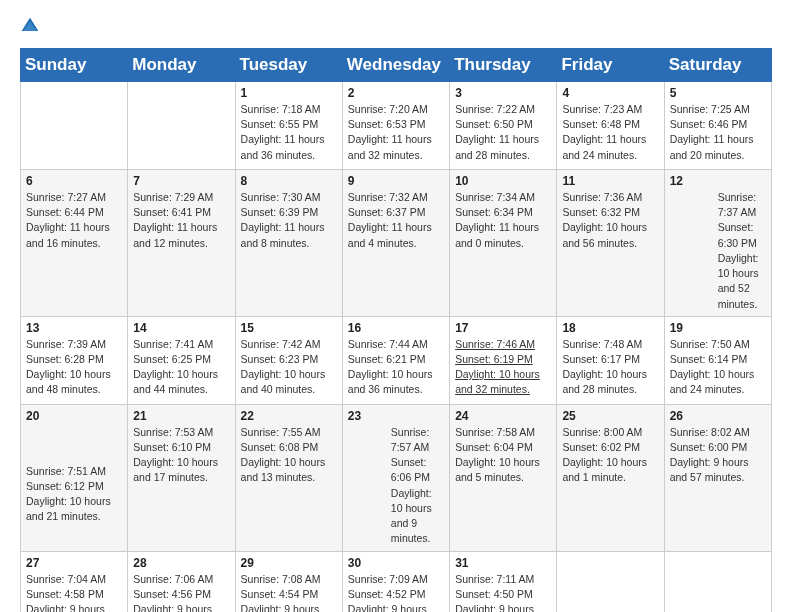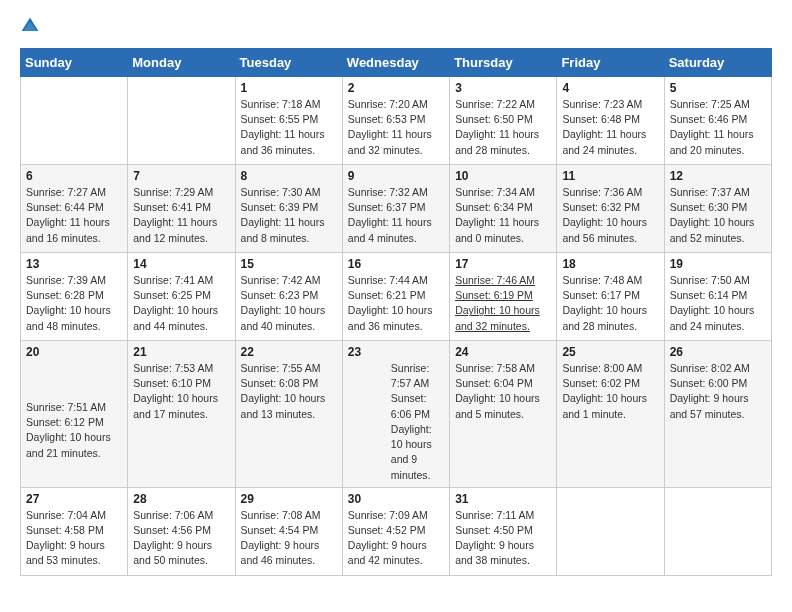--- a/index.html
+++ b/index.html
@@ -48,21 +48,21 @@
       color: #444;
     }
     .calendar-table {
       width: 100%;
       border-collapse: collapse;
       table-layout: fixed;
     }
     .calendar-table th {
       background-color: #2a6db5;
       color: #fff;
-      font-size: 13px;
+      font-size: 17px;
       font-weight: bold;
       padding: 6px 4px;
       text-align: left;
       border: 1px solid #2a6db5;
     }
     .calendar-table td {
       border: 1px solid #ccc;
       vertical-align: top;
       padding: 4px 5px;
       font-size: 10.5px;
@@ -186,21 +186,21 @@
 Daylight: 11 hours and 0 minutes.</div>
         </td>
         <td>
           <span class="day-number">11</span>
           <div class="day-info" style="white-space: pre-line;">Sunrise: 7:36 AM
 Sunset: 6:32 PM
 Daylight: 10 hours and 56 minutes.</div>
         </td>
         <td>
           <span class="day-number">12</span>
-          <div class="day-info" style="white-space: pre-line;">Sunrise: 7:37 AM
+          <div class="day-info" style="white-space: pre-line; margin-left: 48px;">Sunrise: 7:37 AM
 Sunset: 6:30 PM
 Daylight: 10 hours and 52 minutes.</div>
         </td>
       </tr>
       <tr>
         <td>
           <span class="day-number">13</span>
           <div class="day-info" style="white-space: pre-line;">Sunrise: 7:39 AM
 Sunset: 6:28 PM
 Daylight: 10 hours and 48 minutes.</div>

